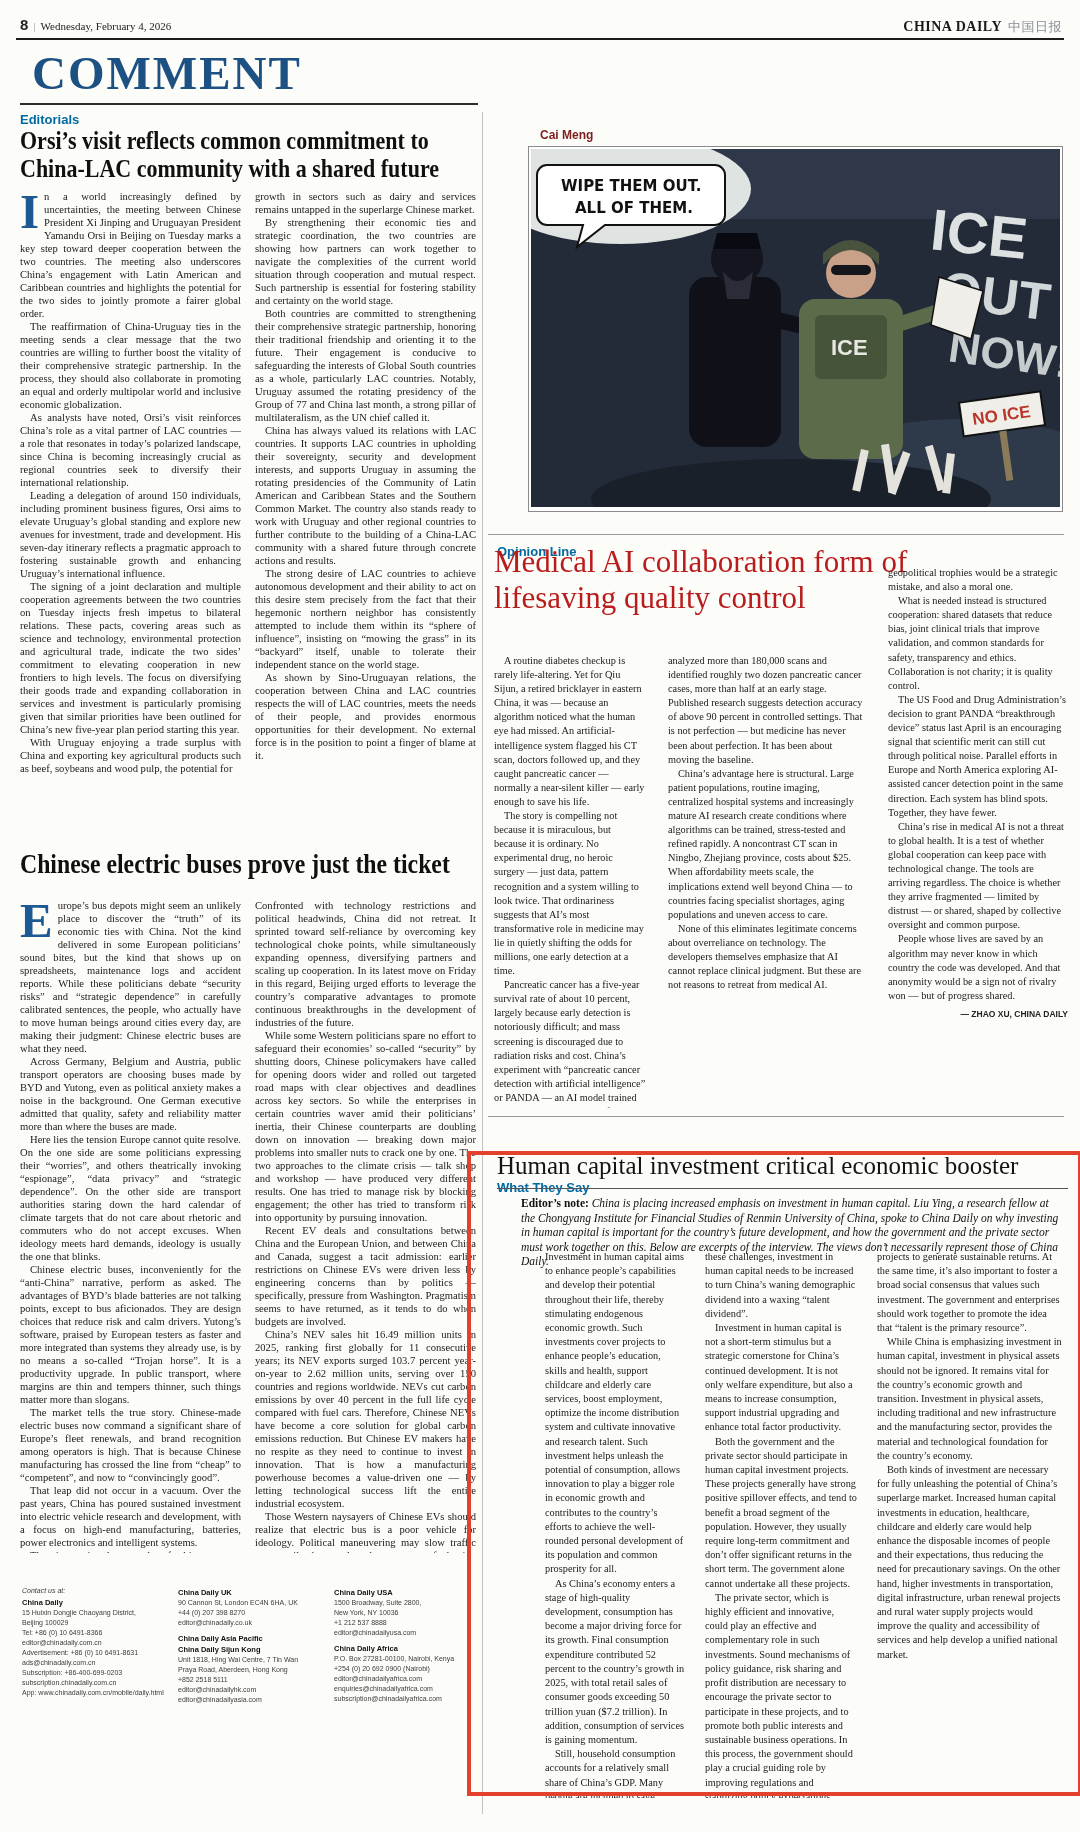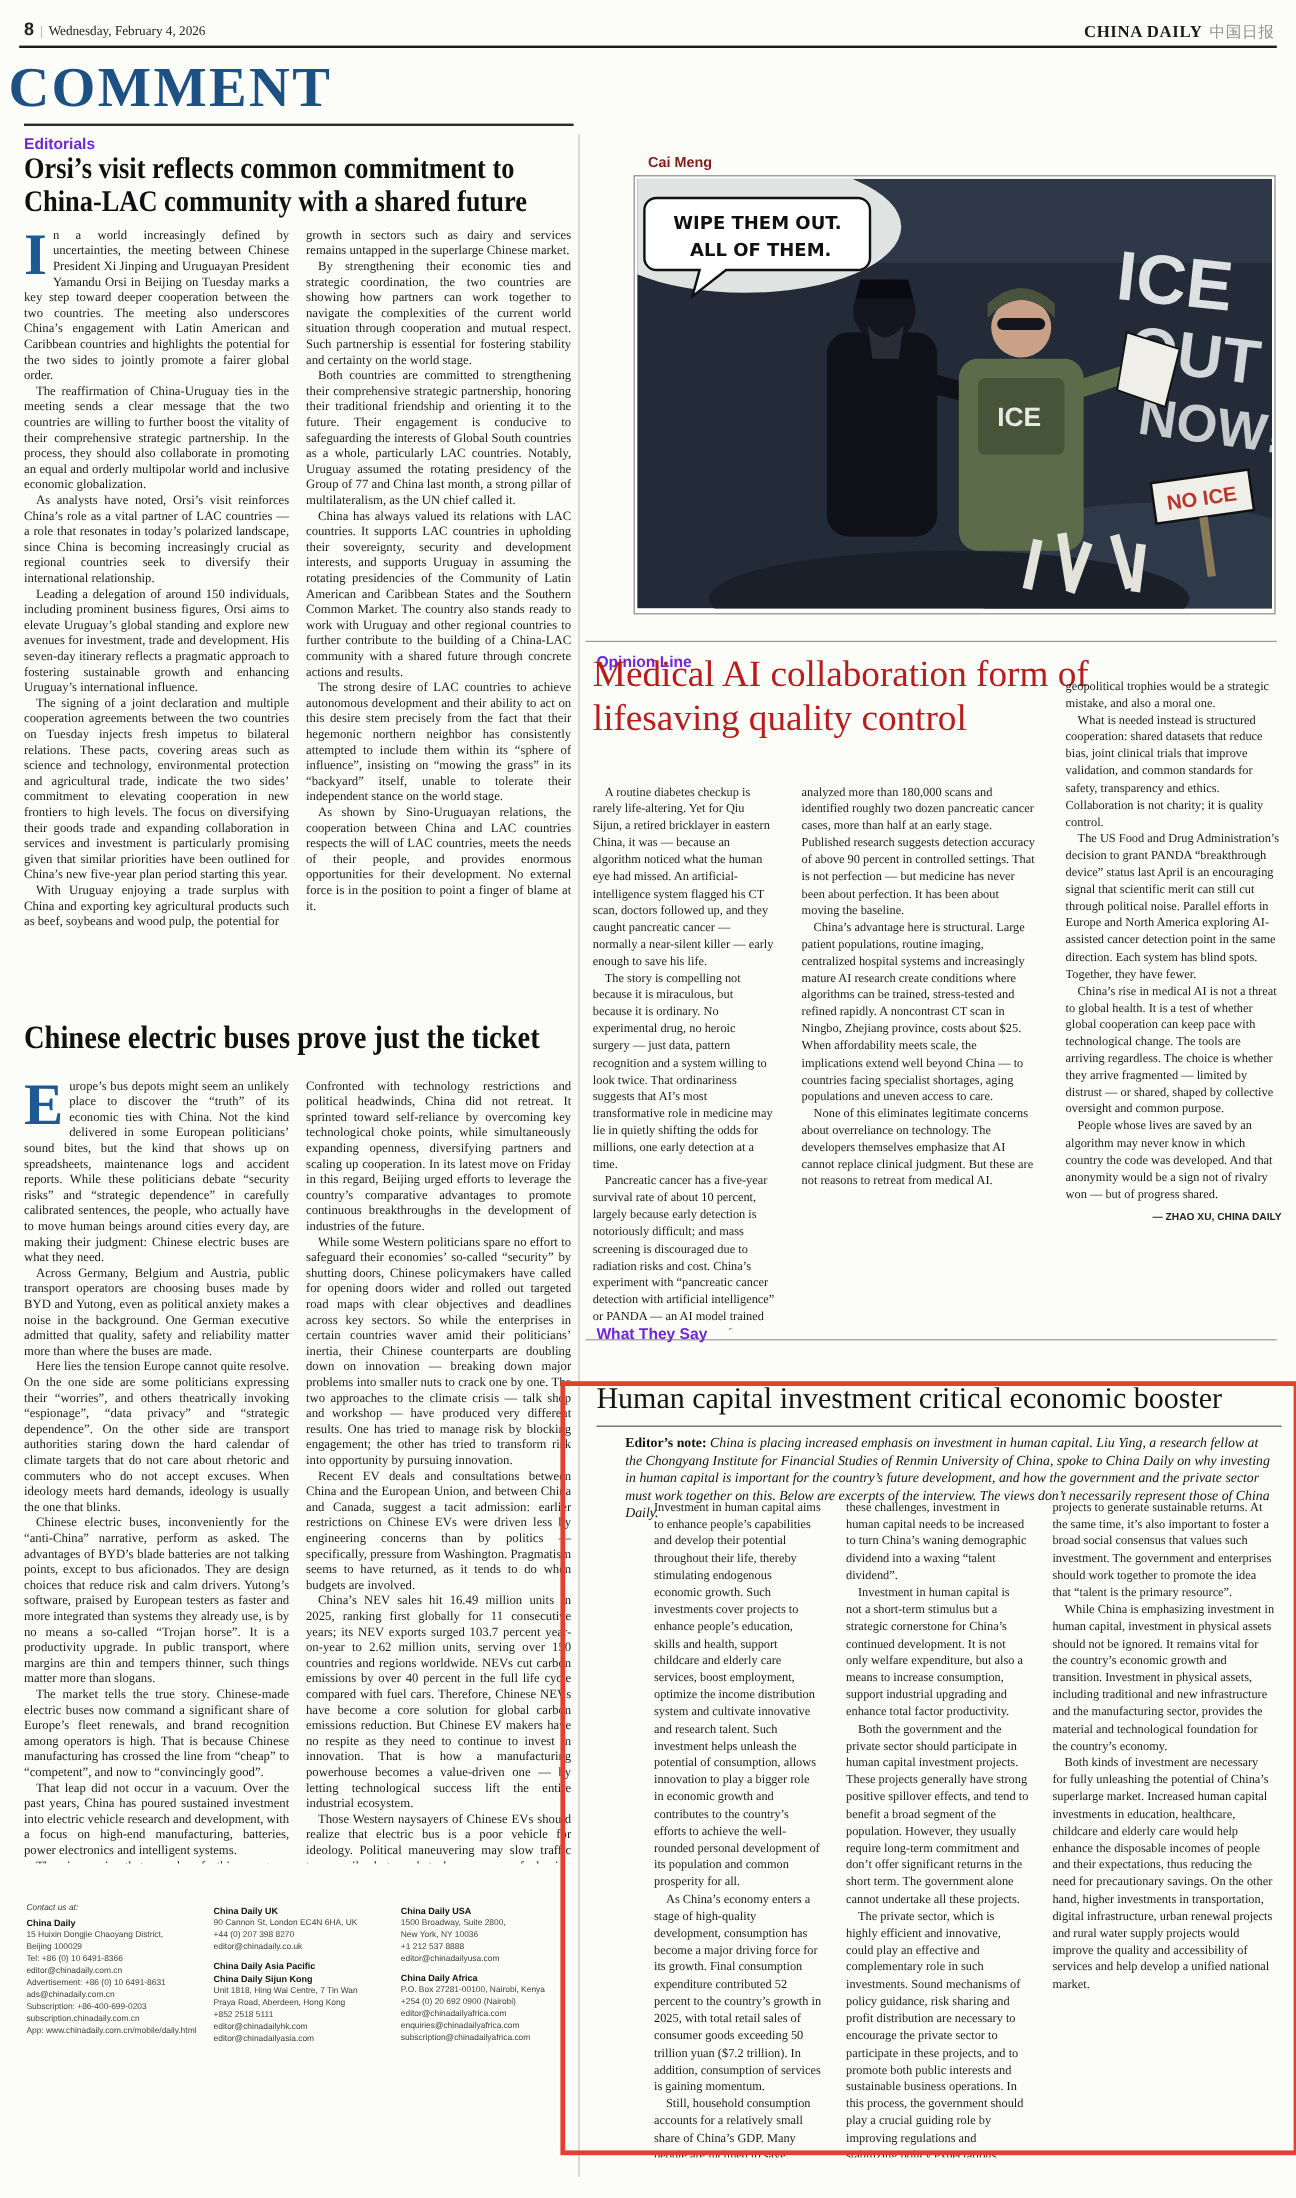--- a/index.html
+++ b/index.html
@@ -6,23 +6,23 @@
   .page{position:relative;width:1080px;height:1832px;background:#fcfcf9;margin:0 auto;
         font-family:"Liberation Serif",serif;color:#1a1a1a;overflow:hidden;}
   
   .hdr{position:absolute;left:20px;top:16px;font-size:11px;color:#222;}
   .hdr .pgnum{font-weight:bold;font-size:15px;font-family:"Liberation Sans",sans-serif;}
   .hdr .sep{color:#999;margin:0 5px;}
   .brand{position:absolute;right:18px;top:18px;font-weight:bold;font-size:14px;letter-spacing:.5px;}
   .brand .cn{color:#8a8f94;font-weight:normal;font-size:13px;margin-left:6px;}
   .hdr-rule{position:absolute;left:16px;right:16px;top:38px;border-top:2.5px solid #1c1c1c;}
   
-  .comment{position:absolute;left:7px;top:46px;font-size:47px;font-weight:bold;color:#1d5183;letter-spacing:2px;}
+  .comment{position:absolute;left:32px;top:46px;font-size:47px;font-weight:bold;color:#1d5183;letter-spacing:2px;}
   .comment-rule{position:absolute;left:20px;width:458px;top:103px;border-top:2px solid #2b2b2b;}
-  .seclabel{font-family:"Liberation Sans",sans-serif;font-weight:bold;color:#6d28d9;font-size:13px;}
+  .seclabel{font-family:"Liberation Sans",sans-serif;font-weight:bold;color:#0369a1;font-size:13px;}
   .lbl-ed{position:absolute;left:20px;top:112px;}
   
   .edtitle{position:absolute;left:20px;width:520px;font-weight:bold;color:#101010;
            transform:scaleX(.88);transform-origin:left top;}
   .ed1t{top:127px;font-size:25px;line-height:28px;}
   .ed2t{top:849px;font-size:27px;line-height:30px;}
   
   .cols{position:absolute;display:flex;overflow:hidden;}
   .col{overflow:hidden;}
   .edbody{font-size:10.6px;line-height:13px;text-align:justify;hyphens:auto;}
@@ -47,21 +47,21 @@
   .op-title{position:absolute;left:494px;top:544px;width:430px;font-size:31px;line-height:36px;color:#b91c1c;}
   .opbody{font-size:10.3px;line-height:14.1px;}
   .op12{left:494px;top:654px;width:370px;height:454px;gap:22px;}
   .op12 .c1{width:152px;}
   .op12 .c2{width:196px;}
   .op3{position:absolute;left:888px;top:566px;width:180px;height:548px;overflow:hidden;}
   .byline{text-align:right;font-family:"Liberation Sans",sans-serif;font-weight:bold;
           font-size:8.5px;margin-top:4px;color:#222;}
   
   .wts-rule{position:absolute;left:488px;top:1116px;width:576px;border-top:1px solid #9a9a9a;}
-  .lbl-wts{position:absolute;left:497px;top:1104px;}
+  .lbl-wts{position:absolute;left:497px;top:1180px;}
   .hc-title{position:absolute;left:497px;top:1152px;width:572px;font-size:25px;color:#141414;}
   .hc-trule{position:absolute;left:497px;top:1188px;width:571px;border-top:1px solid #555;}
   .hc-note{position:absolute;left:521px;top:1196px;width:543px;font-size:11.5px;line-height:14.5px;
            font-style:italic;color:#111;}
   .hc-note b{font-style:normal;}
   .hcbody{font-size:10.3px;line-height:14.2px;}
   .hcb{left:545px;top:1250px;width:520px;height:548px;gap:20px;}
   .hcb .c1{width:140px;}
   .hcb .c2{width:152px;}
   .hcb .c3{width:185px;}

